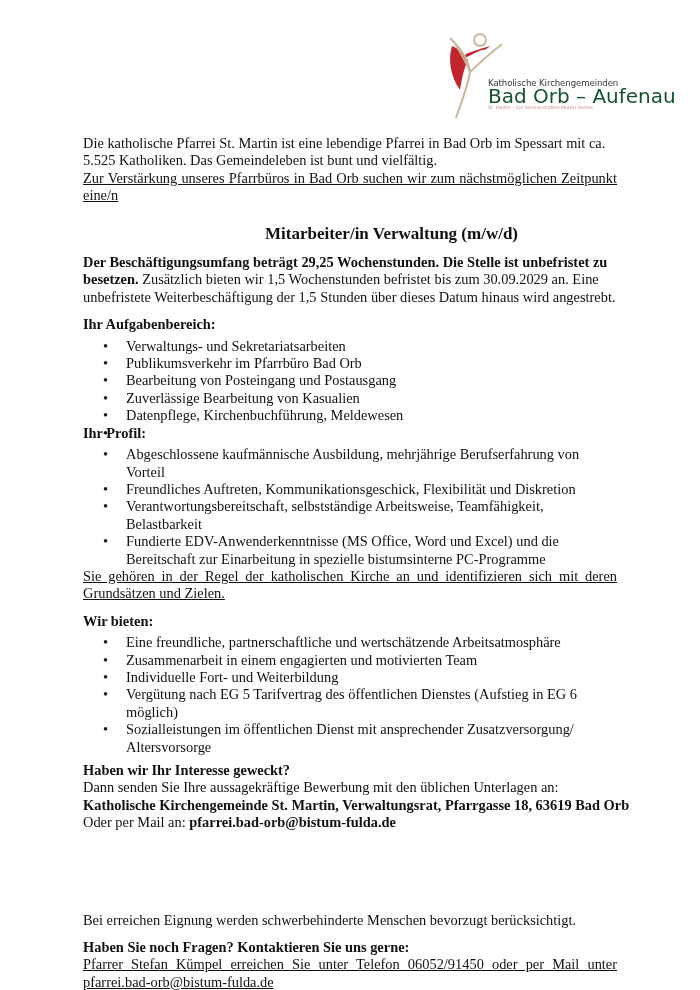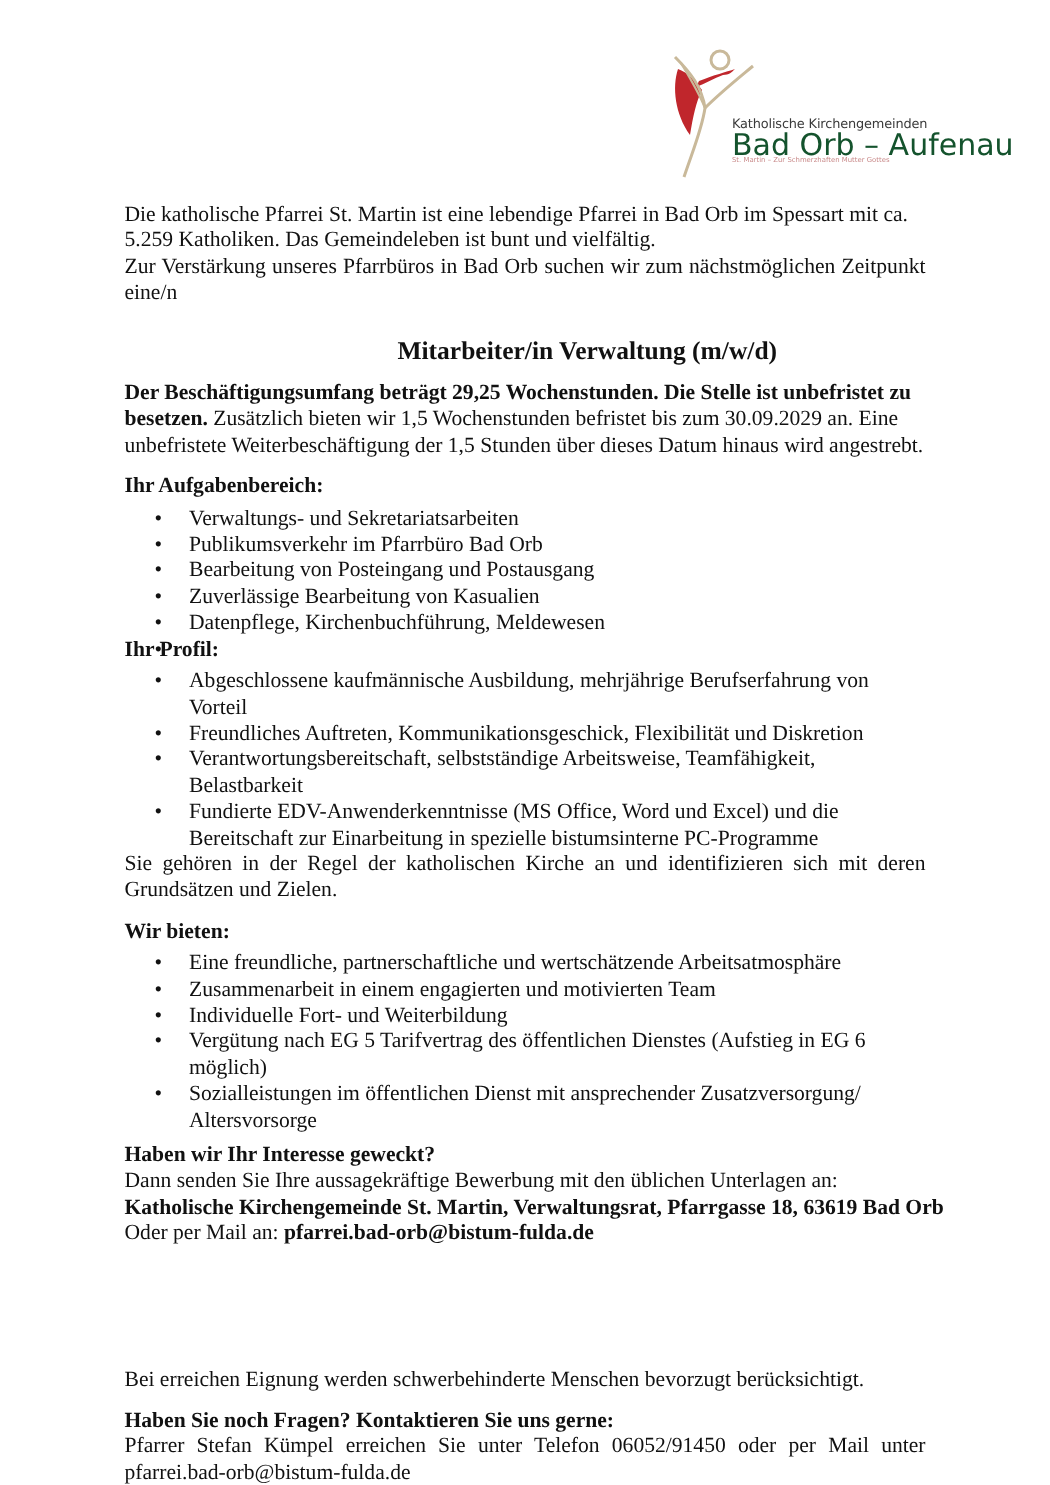--- a/index.html
+++ b/index.html
@@ -7,21 +7,21 @@
            font-family: "Liberation Serif", "DejaVu Serif", serif; color: #111; }
     .logo { position: absolute; left: 446px; top: 28px; width: 190px; height: 95px; }
     .logo svg { position: absolute; left: 0; top: 0; }
     .logo-text { position: absolute; left: 42px; top: 38px; font-family: "DejaVu Sans", "Liberation Sans", sans-serif; white-space: nowrap; margin-top: 12px; }
     .logo-l1 { font-size: 8.6px; color: #3a3a3a; letter-spacing: -0.1px; }
     .logo-l2 { font-size: 20px; color: #14532d; margin-top: 0px; letter-spacing: 0px; line-height: 16px; }
     .logo-l3 { font-size: 4.6px; color: #c98a8a; margin-top: 1px; }
 
     .content { position: absolute; left: 83px; top: 135px; width: 534px; font-size: 14.4px; line-height: 17.4px; }
     p { margin: 0; }
-    .just { text-align: justify; }
+    .just { text-align: justify; text-decoration: underline; }
     .title { font-weight: bold; font-size: 17px; margin: 20px 0 12px 83px; text-align: center; }
     .b { font-weight: bold; }
     .sec { margin-top: 10px; }
     ul { list-style: none; margin: 4px 0 0 0; padding: 0; }
     li { position: relative; padding-left: 43px; }
     li .bullet { position: absolute; left: 20px; top: 0; }
     .gap-big { height: 80px; }
   </style>
 </head>
 <body>
@@ -38,21 +38,21 @@
     <circle cx="34" cy="12" r="6" stroke="#c9b99a" stroke-width="2" fill="none"></circle>
   </svg>
   <div class="logo-text">
     <div class="logo-l1">Katholische Kirchengemeinden</div>
     <div class="logo-l2">Bad Orb – Aufenau</div>
     <div class="logo-l3">St. Martin – Zur Schmerzhaften Mutter Gottes</div>
   </div>
 </div>
 
 <div class="content">
-  <p>Die katholische Pfarrei St. Martin ist eine lebendige Pfarrei in Bad Orb im Spessart mit ca. 5.259 Katholiken. Das Gemeindeleben ist bunt und vielfältig.</p>
+  <p>Die katholische Pfarrei St. Martin ist eine lebendige Pfarrei in Bad Orb im Spessart mit ca. 5.525 Katholiken. Das Gemeindeleben ist bunt und vielfältig.</p>
   <p class="just">Zur Verstärkung unseres Pfarrbüros in Bad Orb suchen wir zum nächstmöglichen Zeitpunkt eine/n</p>
 
   <p class="title">Mitarbeiter/in Verwaltung (m/w/d)</p>
 
   <p><span class="b">Der Beschäftigungsumfang beträgt 29,25 Wochenstunden. Die Stelle ist unbefristet zu besetzen.</span><span> Zusätzlich bieten wir 1,5 Wochenstunden befristet bis zum 30.09.2029 an. Eine unbefristete Weiterbeschäftigung der 1,5 Stunden über dieses Datum hinaus wird angestrebt.</span></p>
 
   <p class="b sec">Ihr Aufgabenbereich:</p>
   <ul>
     <li><span class="bullet">•</span><span>Verwaltungs- und Sekretariatsarbeiten</span></li>
     <li><span class="bullet">•</span><span>Publikumsverkehr im Pfarrbüro Bad Orb</span></li>

